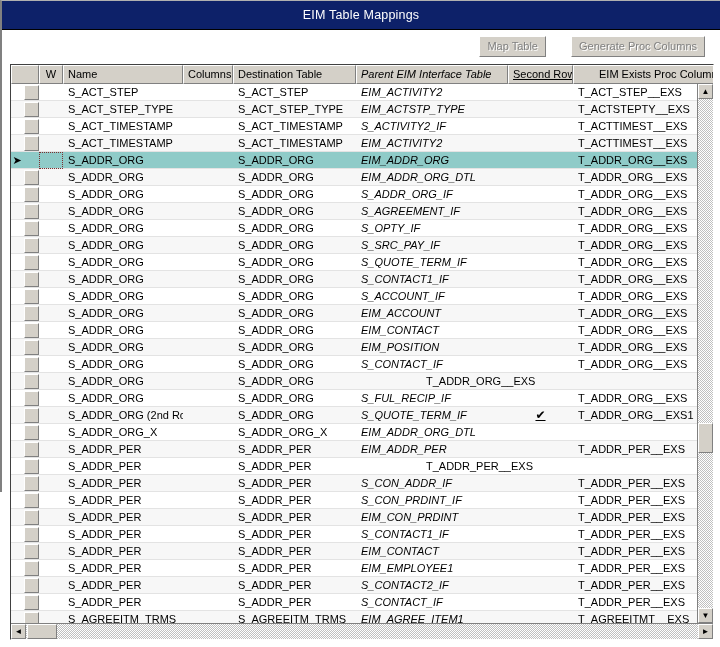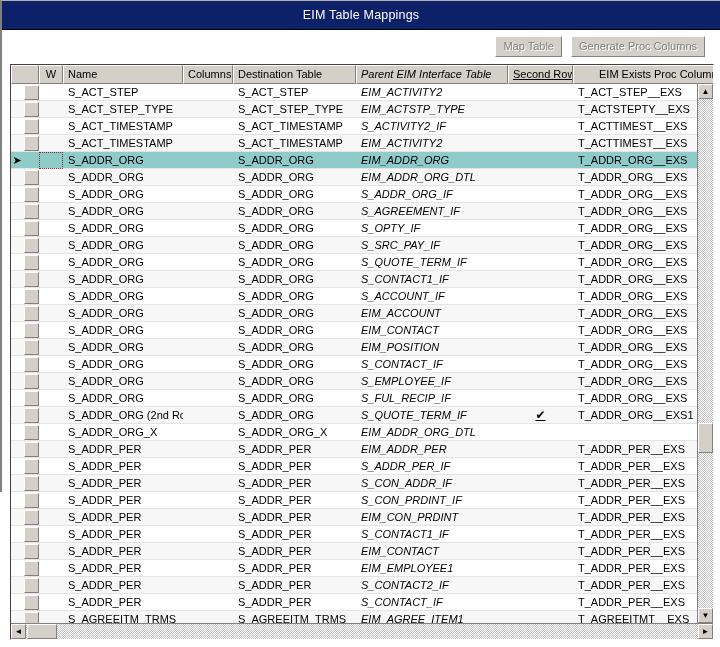--- a/index.html
+++ b/index.html
@@ -48,21 +48,21 @@
     position: relative;
     height: 33px;
     background: #ffffff;
     box-sizing: border-box;
   }
   .toolbar-buttons {
     position: absolute;
     right: 15px;
     top: 6px;
     display: flex;
-    gap: 9px;
+    gap: 25px;
     margin-left: 47px;
   }
   .btn {
     background: #d4d0c8;
     border-top: 1px solid #ffffff;
     border-left: 1px solid #ffffff;
     border-right: 1px solid #808080;
     border-bottom: 1px solid #808080;
     padding: 2px 7px 3px 7px;
     font-size: 11px;
@@ -531,21 +531,20 @@
           </div>
           <div class="row alt">
             <div class="cell cell-sel">
               <span class="sel-arrow"></span>
               <span class="sel-box"></span>
             </div>
             <div class="cell cell-w"></div>
             <div class="cell c-name"><span>S_ADDR_ORG</span></div>
             <div class="cell c-chg"></div>
             <div class="cell c-dest"><span>S_ADDR_ORG</span></div>
-            <div class="cell c-par"><span>S_EMPLOYEE_IF</span></div>
             <div class="cell c-sec ctr"></div>
             <div class="cell c-exs"><span>T_ADDR_ORG__EXS</span></div>
           </div>
           <div class="row">
             <div class="cell cell-sel">
               <span class="sel-arrow"></span>
               <span class="sel-box"></span>
             </div>
             <div class="cell cell-w"></div>
             <div class="cell c-name"><span>S_ADDR_ORG</span></div>
@@ -595,21 +594,20 @@
           </div>
           <div class="row">
             <div class="cell cell-sel">
               <span class="sel-arrow"></span>
               <span class="sel-box"></span>
             </div>
             <div class="cell cell-w"></div>
             <div class="cell c-name"><span>S_ADDR_PER</span></div>
             <div class="cell c-chg"></div>
             <div class="cell c-dest"><span>S_ADDR_PER</span></div>
-            <div class="cell c-par"><span>S_ADDR_PER_IF</span></div>
             <div class="cell c-sec ctr"></div>
             <div class="cell c-exs"><span>T_ADDR_PER__EXS</span></div>
           </div>
           <div class="row alt">
             <div class="cell cell-sel">
               <span class="sel-arrow"></span>
               <span class="sel-box"></span>
             </div>
             <div class="cell cell-w"></div>
             <div class="cell c-name"><span>S_ADDR_PER</span></div>

